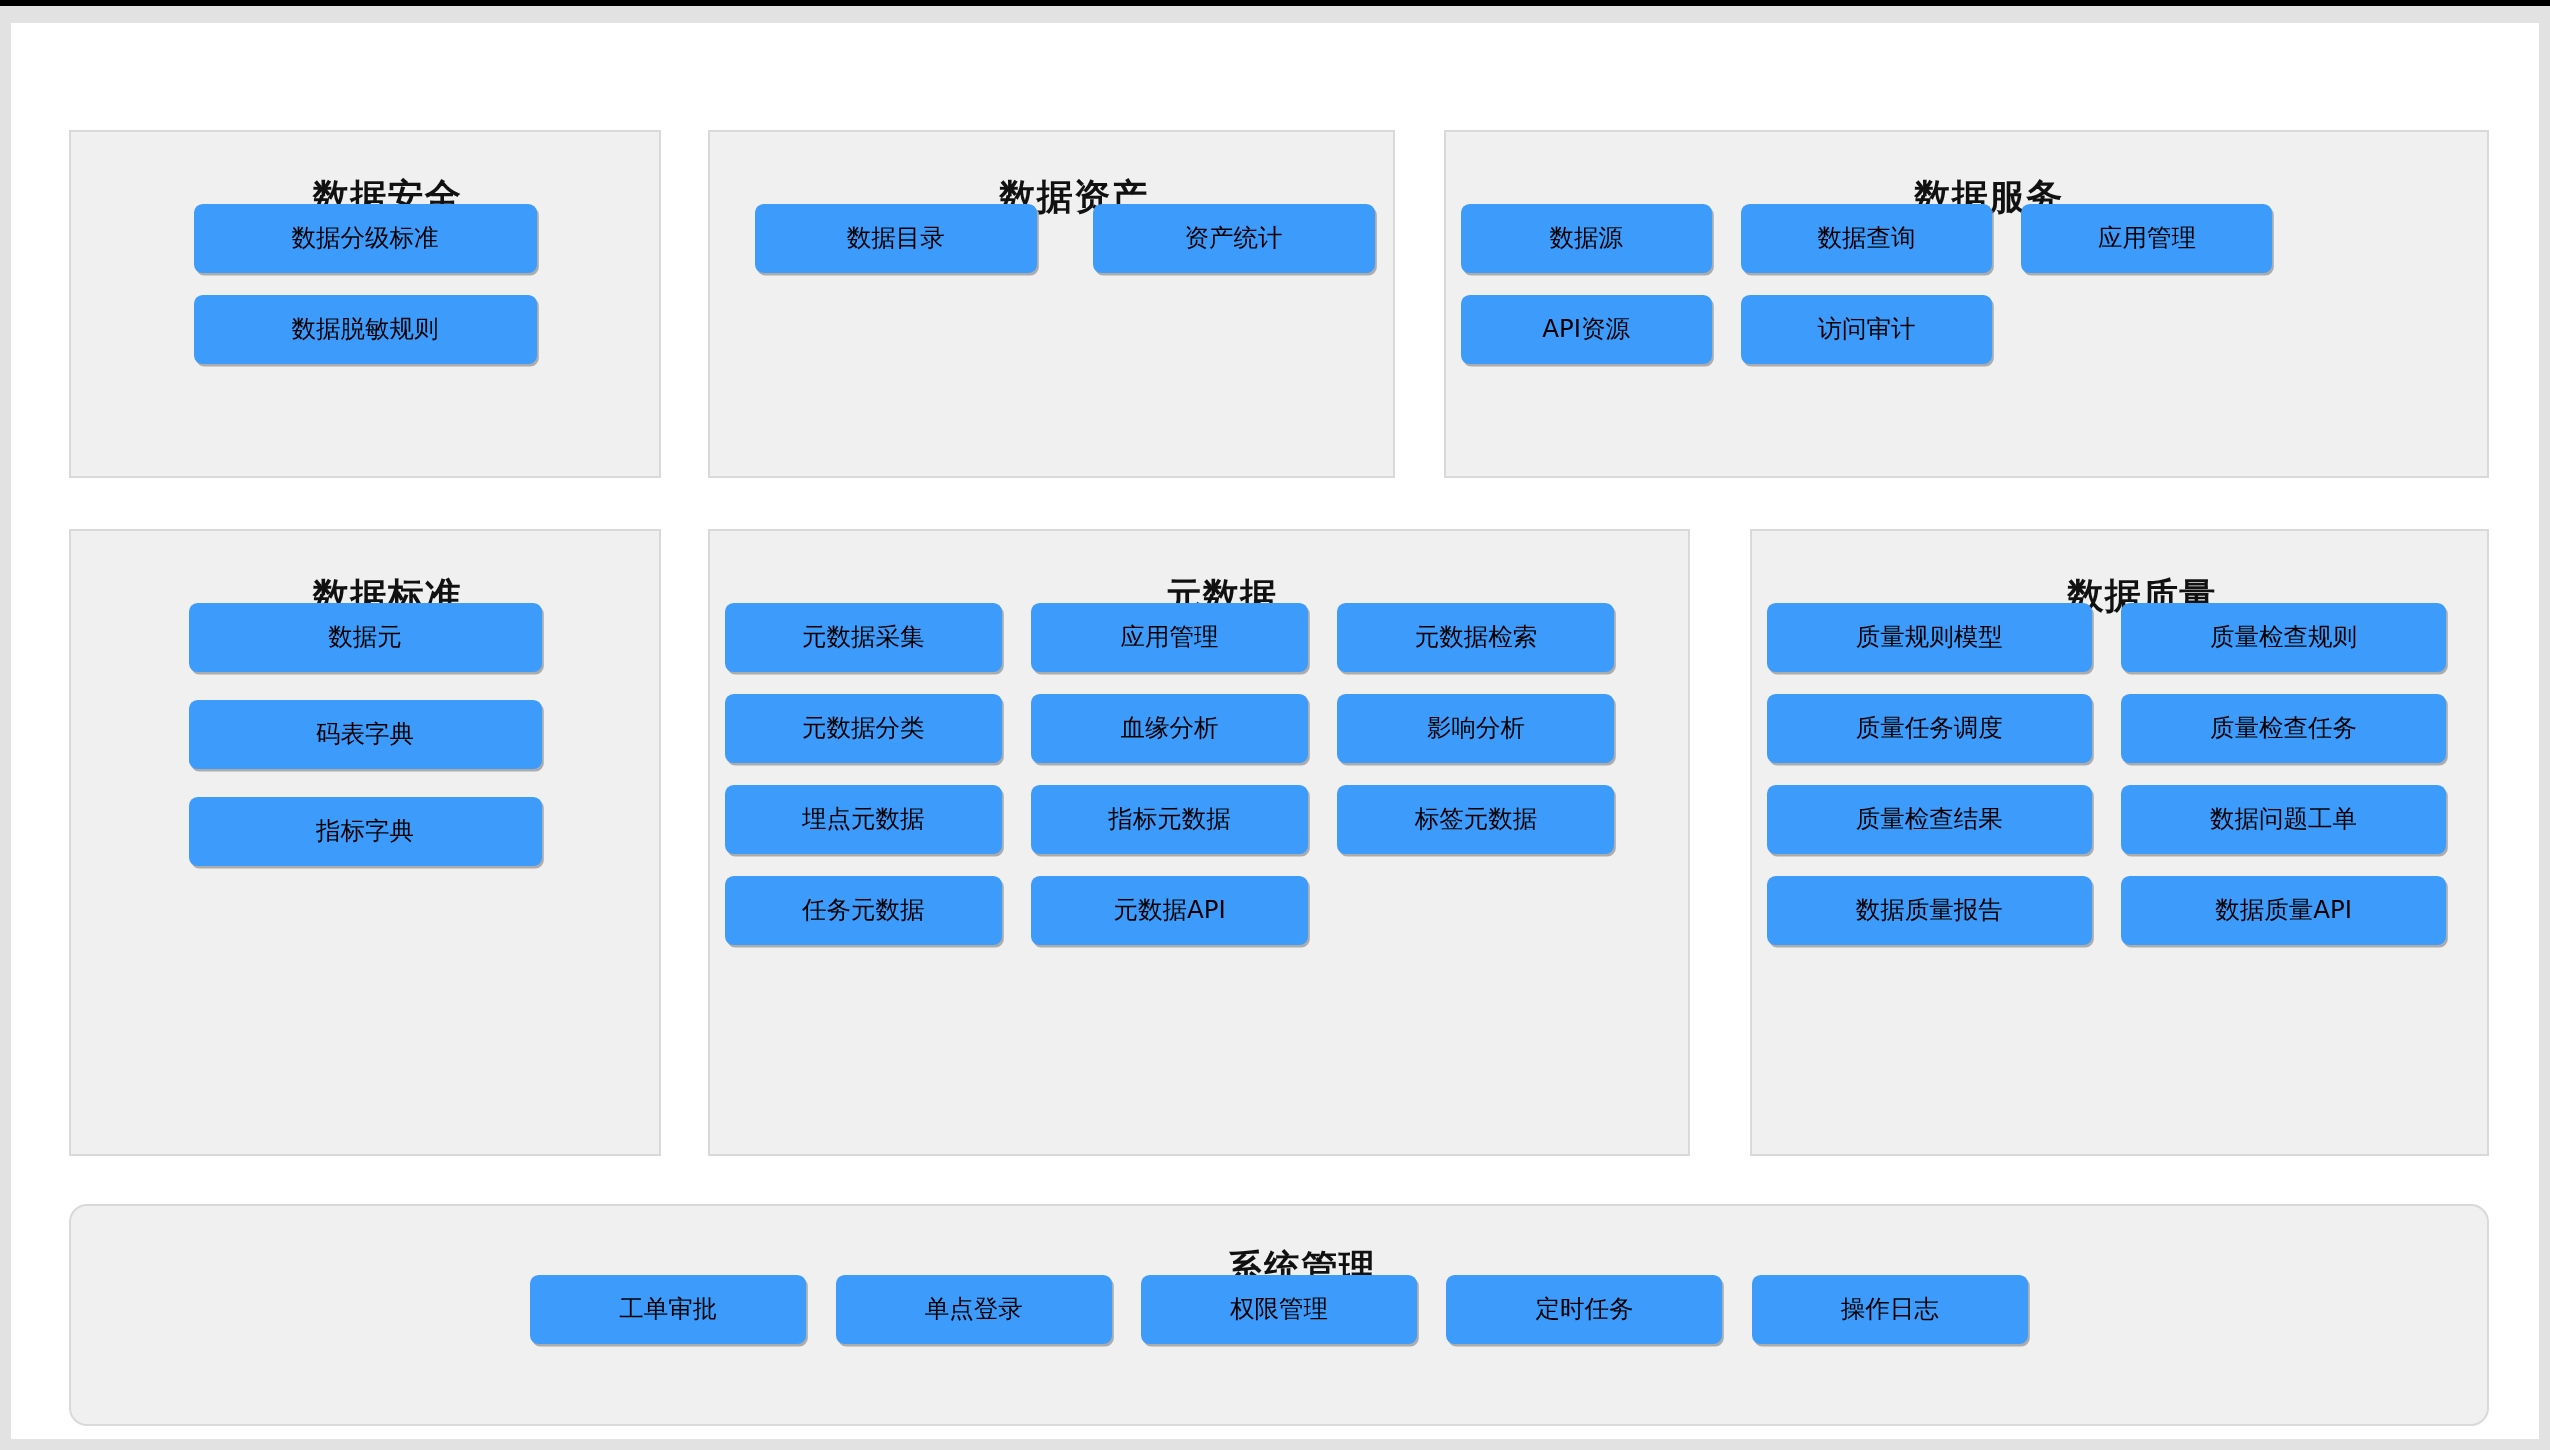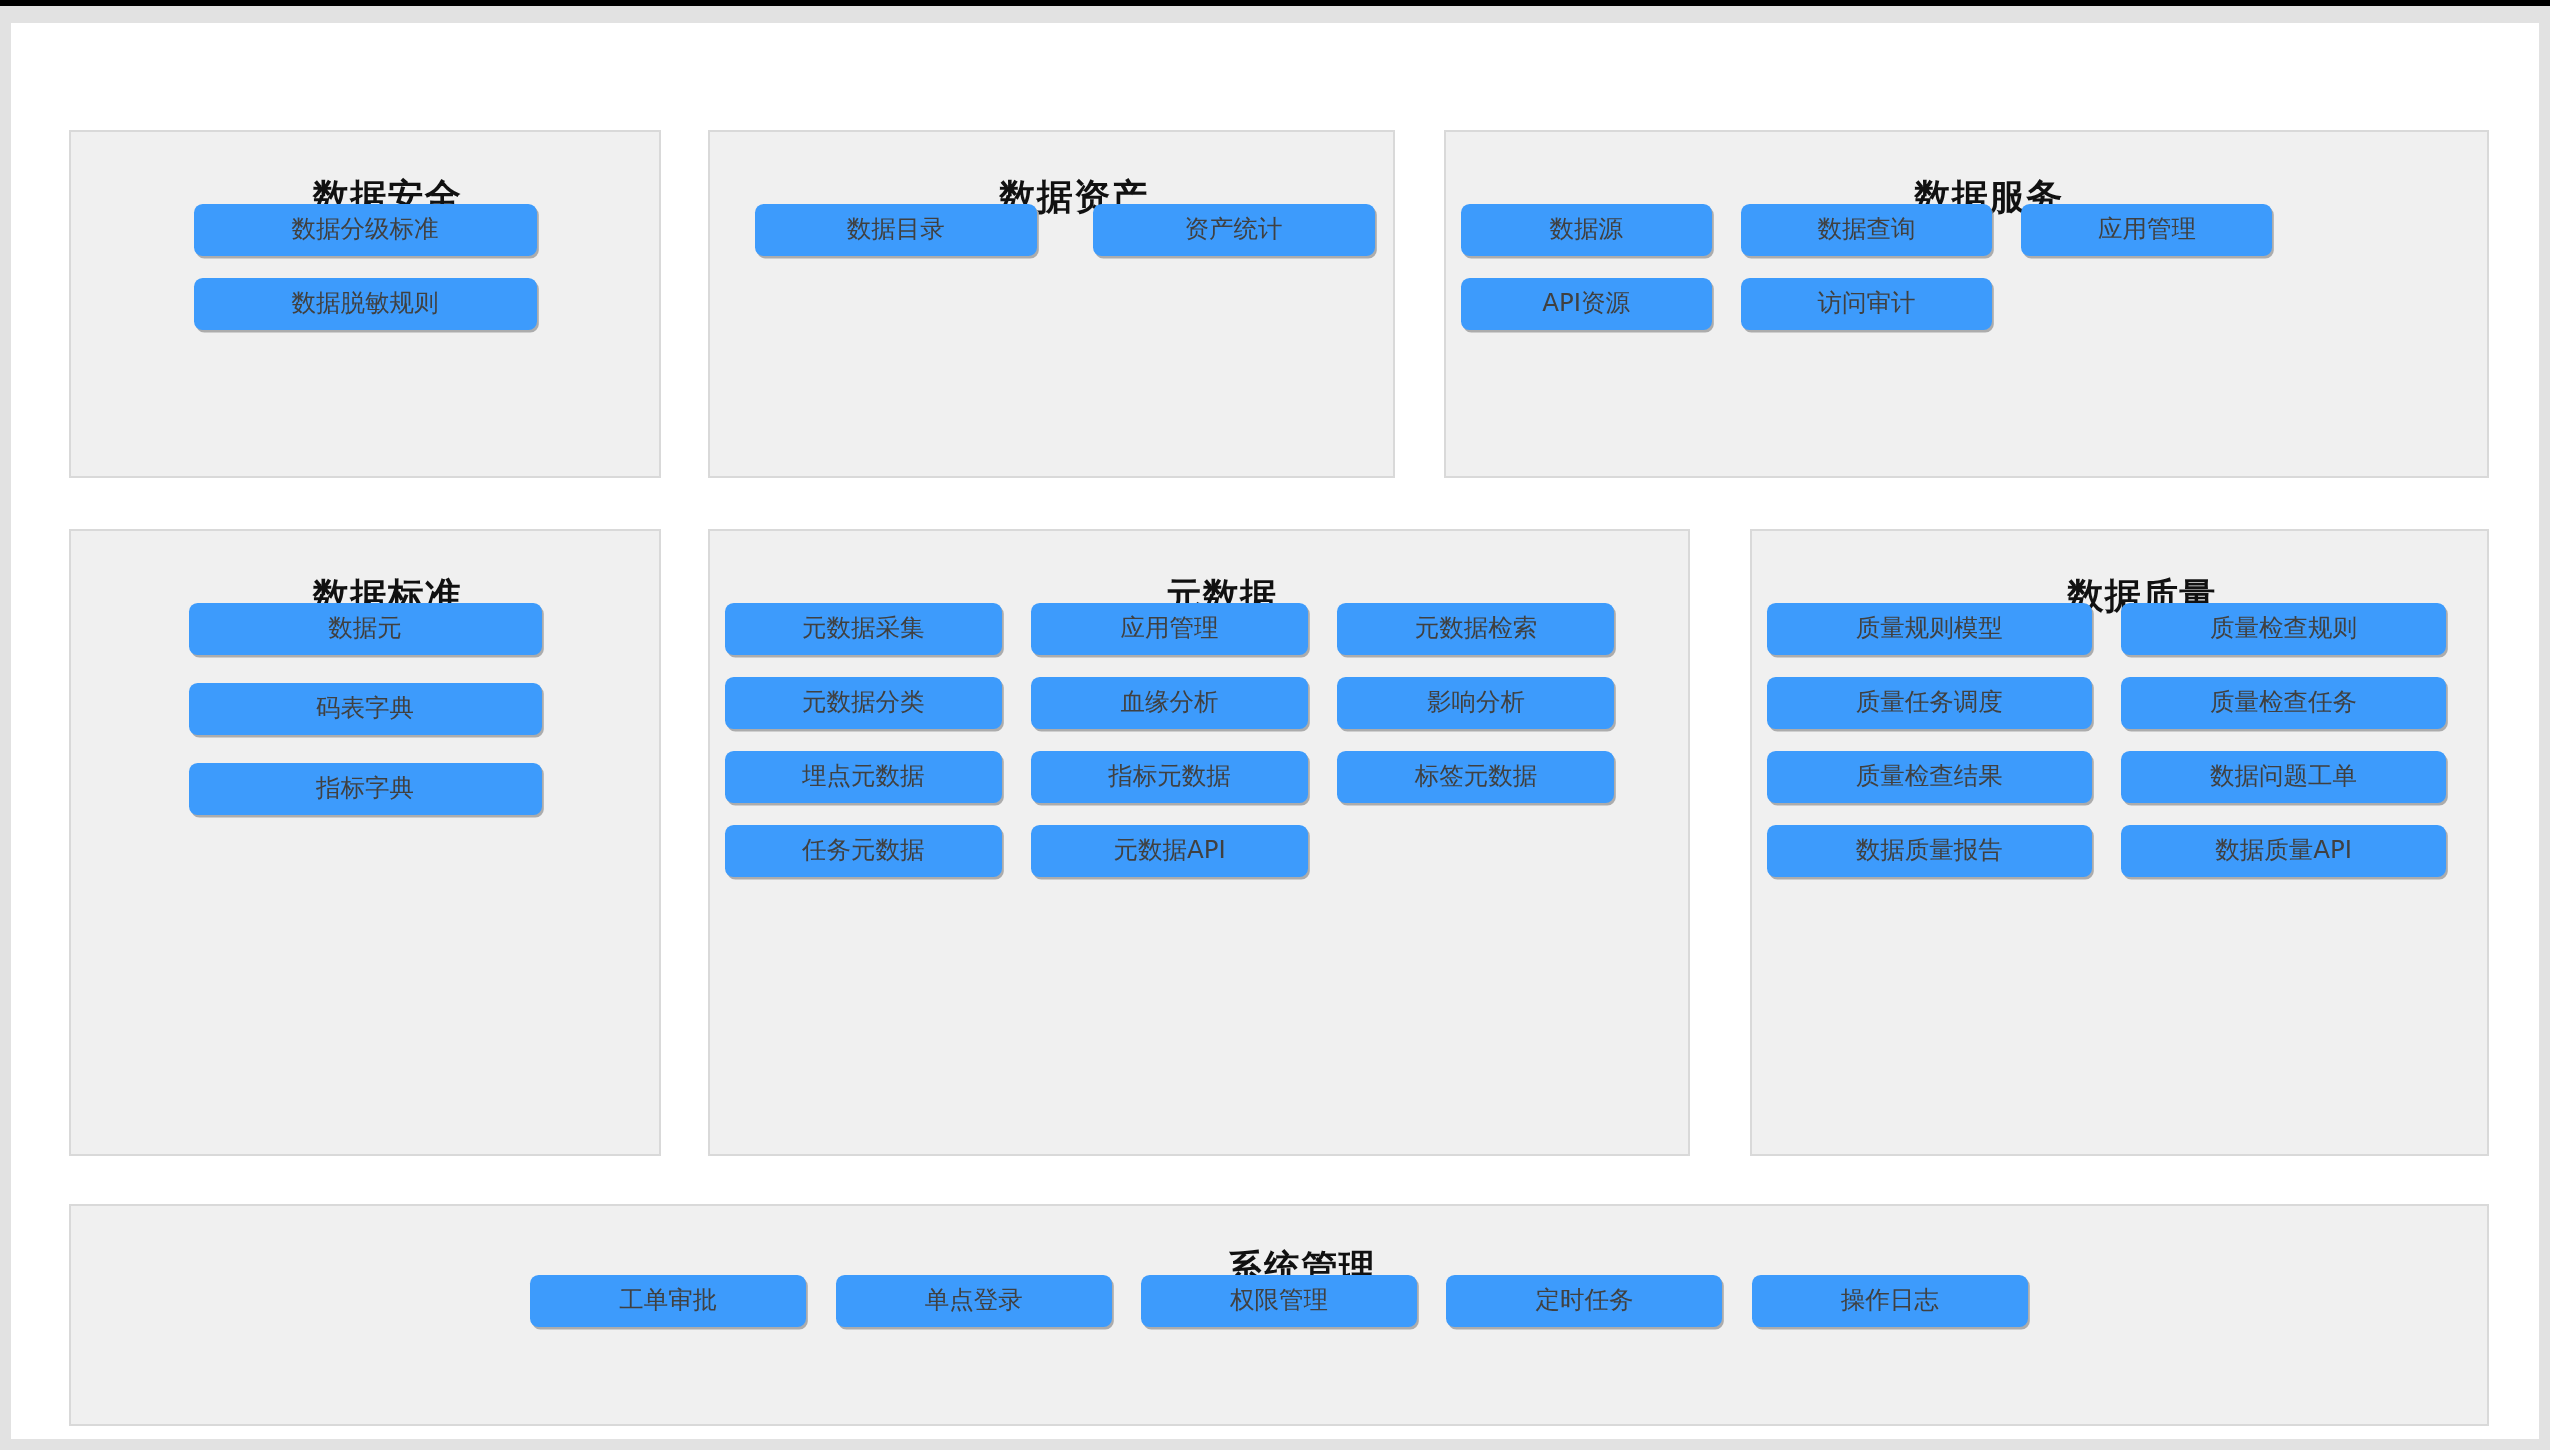--- a/index.html
+++ b/index.html
@@ -48,47 +48,47 @@
     align-content:flex-start;
   }
   .btn-wrap.left{
     justify-content:flex-start;
   }
   .btn{
     display:flex;
     align-items:center;
     justify-content:center;
     background:#3d9bfc;
-    color:#404040;
+    color:#000000;
     border:none;
     border-radius:8.6px;
     box-shadow:1.8px 2.5px 0 0 rgba(150,150,150,0.75);
     font-family:"DejaVu Sans","Liberation Sans",sans-serif;
     font-size:24.5px;
     line-height:1;
     white-space:nowrap;
     box-sizing:border-box;
-    height:52px;
+    height:69px;
     padding:0 16px;
     margin:0 14.7px 22px 14.7px;
     cursor:pointer;
     text-align:center;
   }
   
   #p-security{left:58px;  top:107px; width:592px;  height:348px;}
   #p-asset{   left:697px;top:107px; width:687px; height:348px;}
   #p-service{ left:1433px;top:107px; width:1045px; height:348px;text-decoration:underline;}
 
   
   #p-standard{left:58px;  top:506px; width:592px;  height:627px;}
   #p-meta{    left:697px;top:506px; width:982px; height:627px;}
   #p-quality{ left:1739px;top:506px; width:739px; height:627px;}
 
   
-  #p-system{  left:58px;  top:1181px;width:2420px; height:222px;}
+  #p-system{  left:58px;  top:1181px;width:2420px; height:222px;border-radius:18px;}
 
   .panel .panel-title{top:13.5px;margin-left:45px;}
   .panel .btn-wrap{top:72px;}
 
   #p-system .panel-title{top:11px;}
   #p-system .btn-wrap{top:69px;}
 
   
   #p-security .btn{width:343px;}
   #p-asset    .btn{width:282px;margin-left:41px;}

